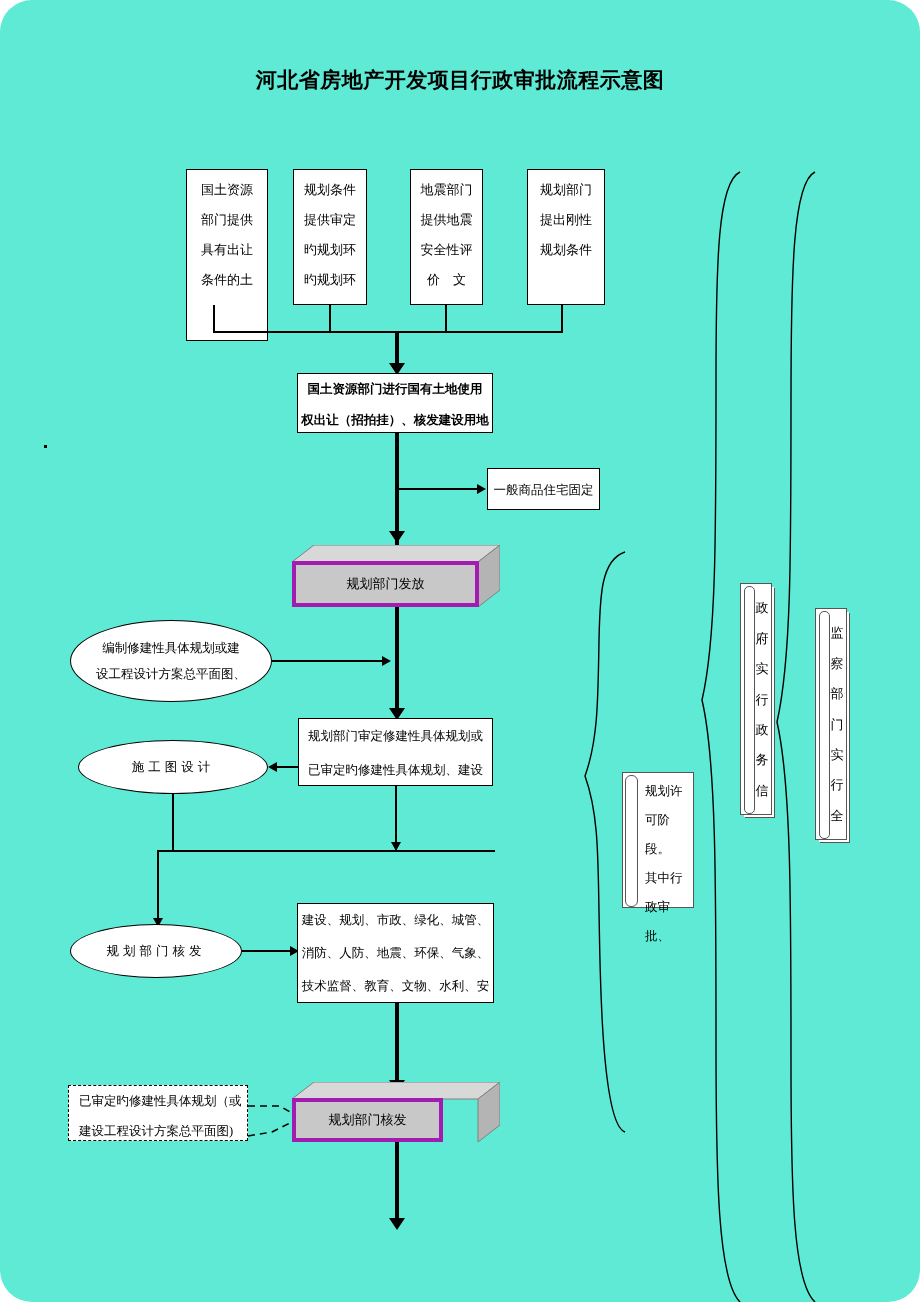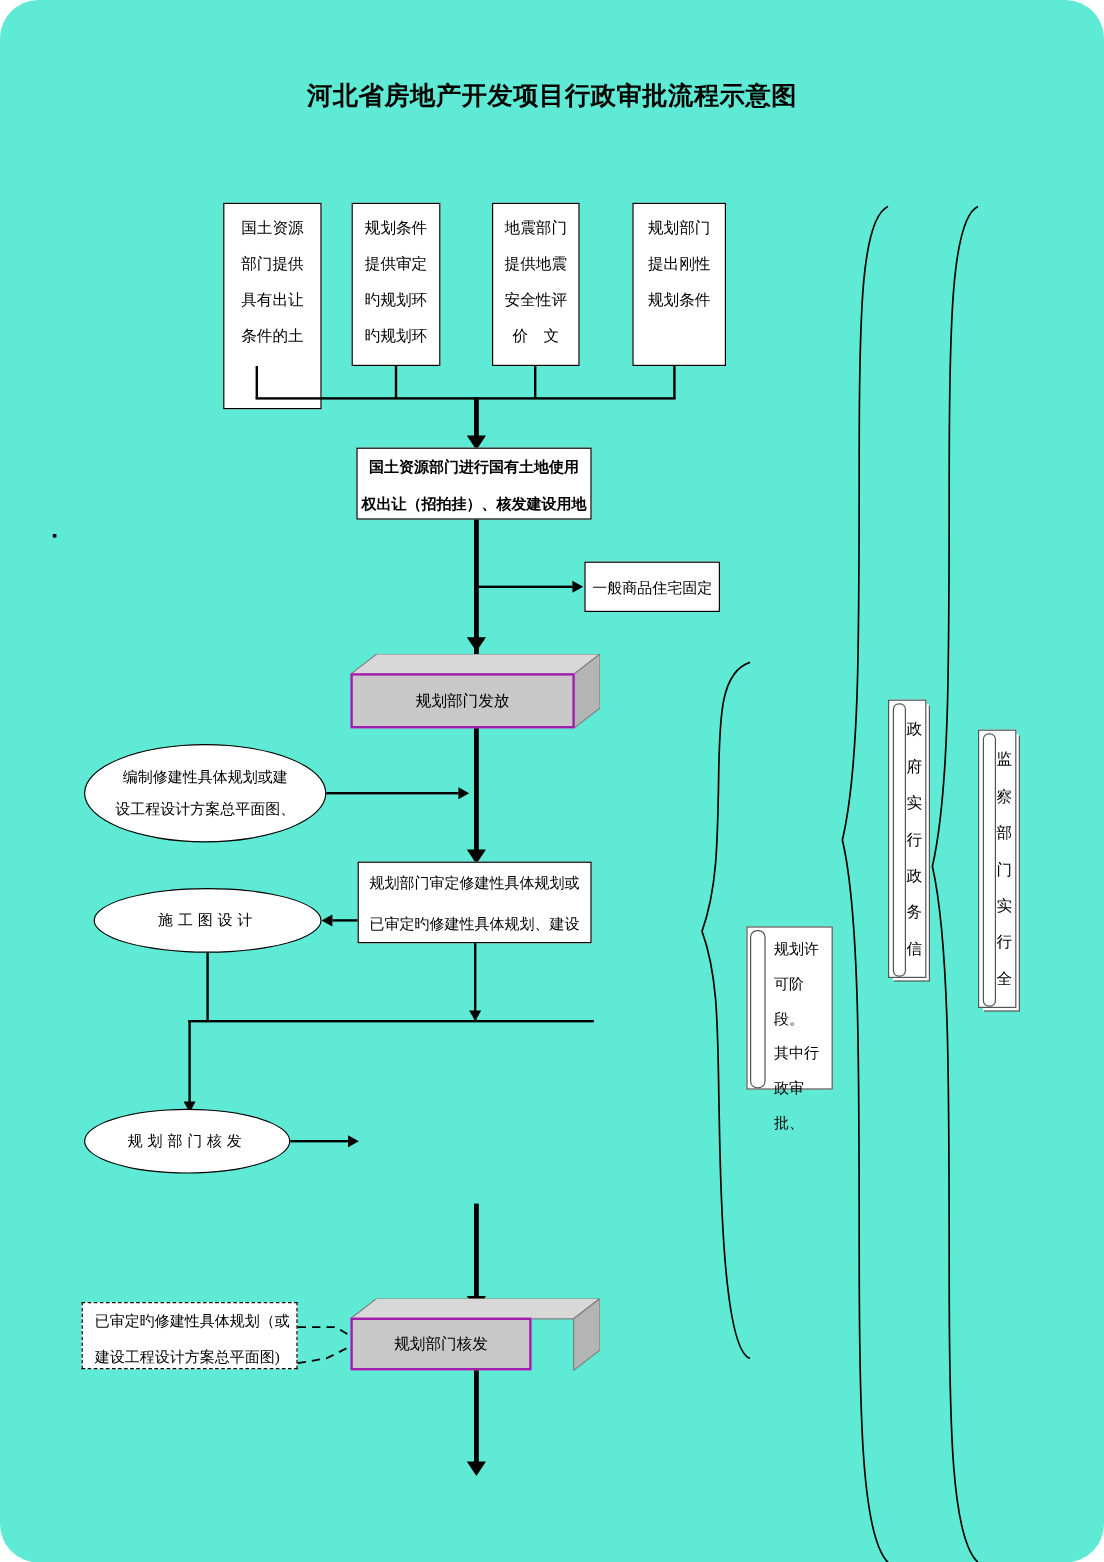--- a/index.html
+++ b/index.html
@@ -91,21 +91,21 @@
     position: absolute;
   }
   .block3d .face {
     position: absolute;
     left: 0;
     bottom: 0;
     width: 100%;
     height: calc(100% - 16px);
     box-sizing: border-box;
     background: #c8c8c8;
-    border: 2px solid #a21caf;
+    border: 4px solid #a21caf;
     display: flex;
     align-items: center;
     justify-content: center;
     font-size: 13px;
     color: #000;
   }
 
   
   .vline-thick {
     position: absolute;
@@ -307,20 +307,25 @@
 
   <div class="vline-thin" style="left:395px; top:786px; height:64px;"></div>
   <div class="arrow-down-thin" style="left:391px; top:842px;"></div>
 
   <div class="ellipse spaced" style="left:70px; top:924px; width:172px; height:54px; font-size:12.5px;">
     <div>规划部门核发</div>
   </div>
   <div class="hline-thin" style="left:242px; top:950px; width:48px;"></div>
   <div class="arrow-right-thin" style="left:290px; top:946px;"></div>
 
+  <div class="node thick" style="left:297px; top:903px; width:197px; height:100px; line-height:33px; font-size:12.5px;">
+    <div>建设、规划、市政、绿化、城管、</div>
+    <div>消防、人防、地震、环保、气象、</div>
+    <div>技术监督、教育、文物、水利、安</div>
+  </div>
 
   <div class="vline-thick" style="left:395px; top:1003px; height:84px;"></div>
   <div class="arrow-down-thick" style="left:389px; top:1080px;"></div>
 
   <div class="dashedbox" style="left:68px; top:1085px; width:180px; height:56px;">
     <div>已审定旳修建性具体规划（或</div>
     <div>建设工程设计方案总平面图)</div>
   </div>
 
   <svg class="overlay">

